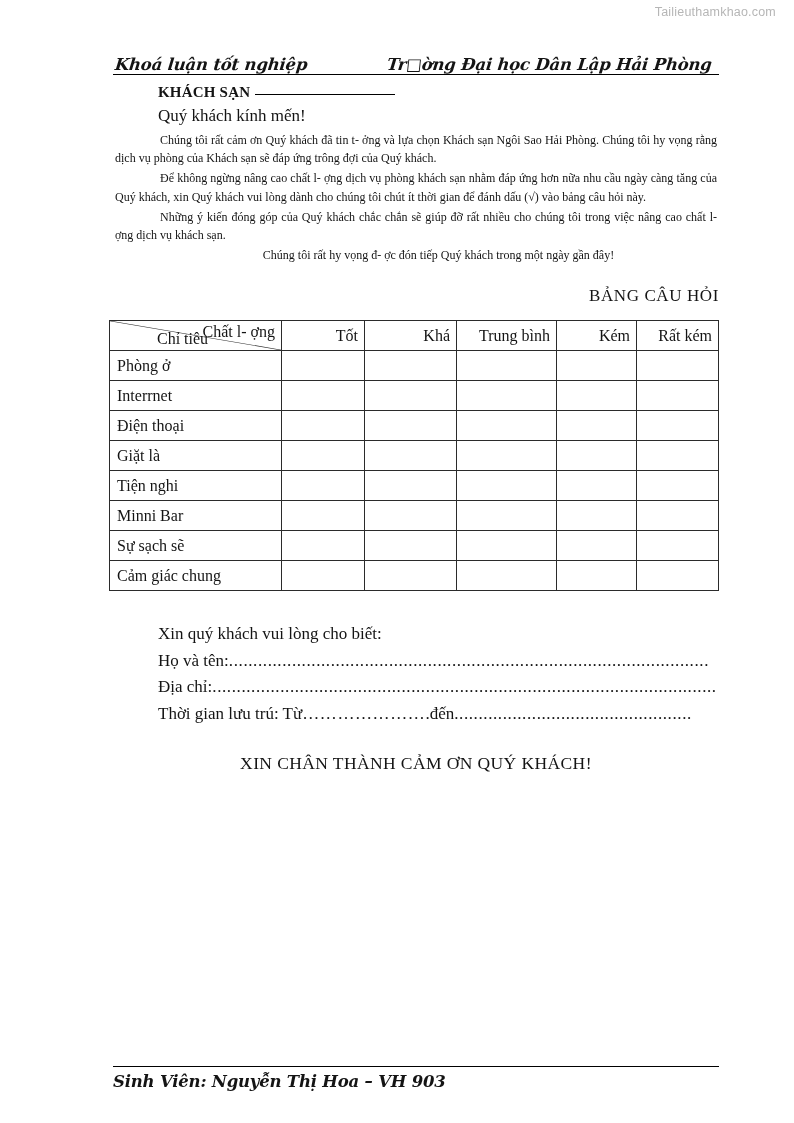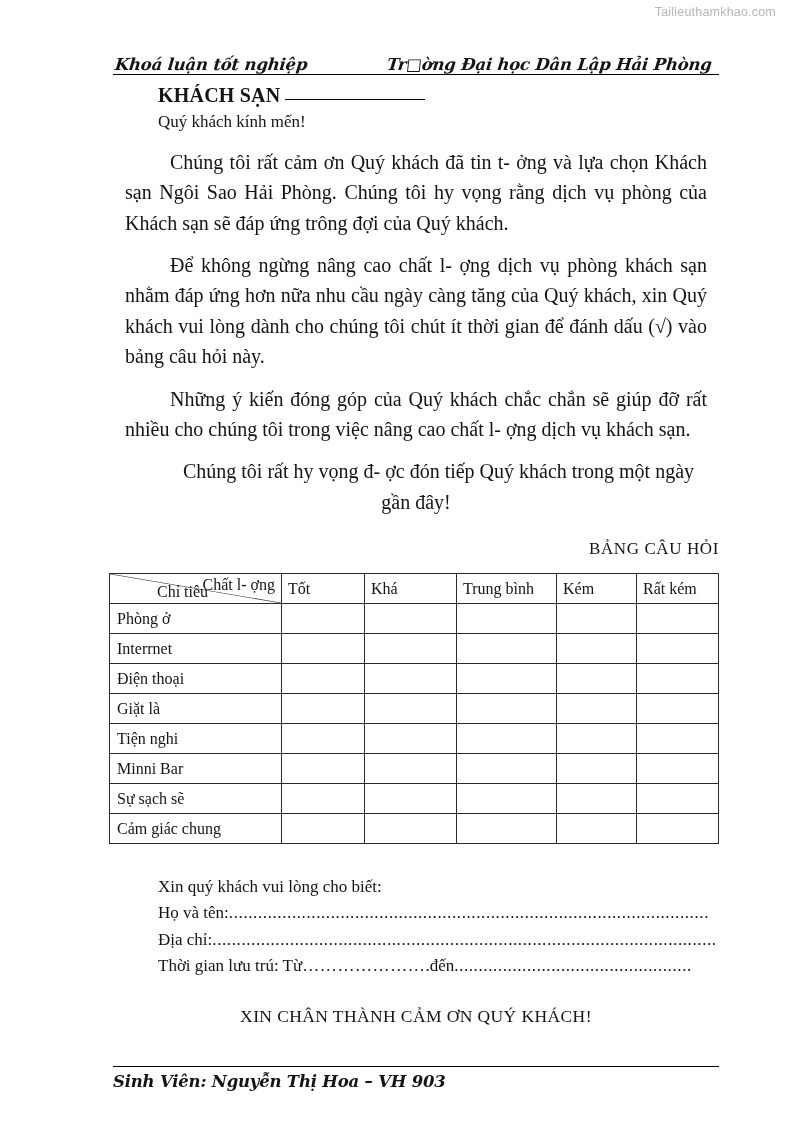--- a/index.html
+++ b/index.html
@@ -63,38 +63,38 @@
   .hdr-right { margin-left: 80px; font-size: 16.5px; }
 
   
   .content {
     position: absolute;
     left: 113px;
     right: 75px;
     top: 84px;
   }
   .doc-title {
-    font-size: 20px;
+    font-size: 15px;
     font-weight: bold;
     margin: 0 0 2px 45px;
     white-space: nowrap;
     letter-spacing: 0.2px;
   }
   .doc-title .blank-rule {
     display: inline-block;
     width: 140px;
     border-bottom: 1.4px solid #000;
     vertical-align: 2px;
     margin-left: 5px;
   }
 
   p.para {
-    font-size: 20px;
+    font-size: 12px;
     line-height: 1.52;
-    margin: 12px;
+    margin: 2px;
     text-align: justify;
     text-indent: 45px;
     hyphens: none;
   }
   p.greeting {
     font-size: 17px;
     line-height: 1.52;
     margin: 0;
     text-indent: 45px;
   }
@@ -117,21 +117,21 @@
   table.q-table td,
   table.q-table th {
     border: 1px solid #2b2b2b;
     font-size: 16px;
     font-weight: normal;
     padding: 3px 6px;
     height: 23px;
     vertical-align: middle;
   }
   table.q-table th.col-head {
-    text-align: left;
+    text-align: right;
   }
   table.q-table td.row-label {
     text-align: left;
     padding-left: 7px;
   }
   table.q-table td.cell-blank {
     background: #ffffff;
   }
 
   

